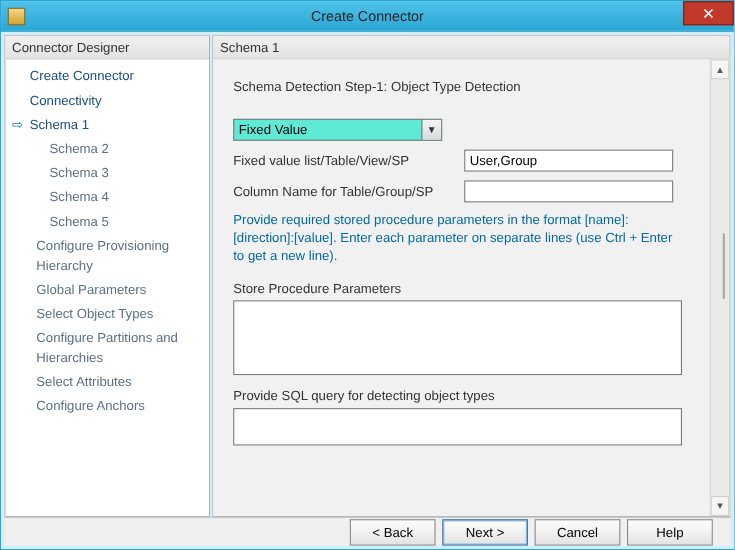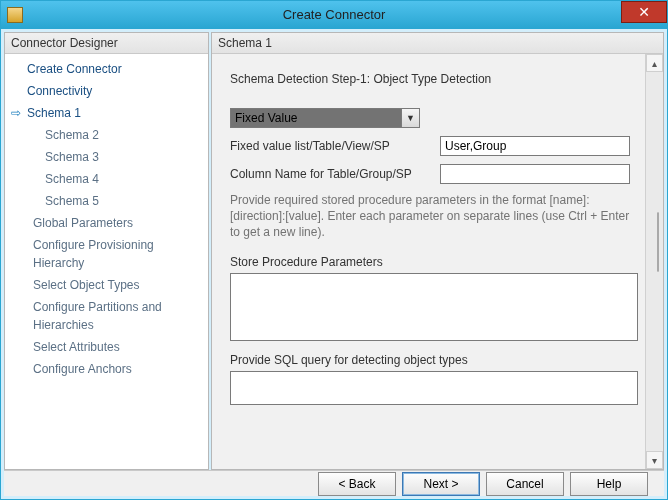--- a/index.html
+++ b/index.html
@@ -62,21 +62,21 @@
     border: 3px solid #d3eefb;
     display: flex;
     flex-direction: column;
   }
   .content {
     flex: 1;
     display: flex;
     min-height: 0;
   }
   .left {
-    width: 205px;
+    width: 187px;
     background: #fff;
     border: 1px solid #b7b7b7;
     margin-right: 2px;
     display: flex;
     flex-direction: column;
   }
   .panel-header {
     background: linear-gradient(#f0f0f0,#e3e3e3);
     border-bottom: 1px solid #c9c9c9;
     padding: 3px 6px;
@@ -142,37 +142,37 @@
   .vscroll .thumb {
     position:absolute; left:2px; right:2px; top:140px; height:60px;
     background:#cfcfcf; border:1px solid #a9a9a9; border-radius:1px;
   }
   .step-title { color:#333; margin-bottom: 22px; }
   .row { display:flex; align-items:center; margin-bottom:8px; }
   .row label { width: 210px; color:#333; }
   .dropdown {
     width: 190px; height: 20px;
     border:1px solid #7a7a7a;
-    background:#737373;
+    background:#5eead4;
     display:flex; align-items:center; padding:0 4px;
     position:relative;
   }
   .dropdown .dd-btn {
     position:absolute; right:0; top:0; bottom:0; width:18px;
     background: linear-gradient(#f5f5f5,#d9d9d9);
     border-left:1px solid #7a7a7a;
     display:flex;align-items:center;justify-content:center;
     font-size:9px;color:#333;
   }
   .textbox {
     width:190px; height:20px;
     border:1px solid #7a7a7a; background:#fff;
     padding:1px 4px; font: inherit;
   }
-  .helptext { color:#737373; margin: 6px 0 14px 0; line-height:1.35; max-width: 410px; }
+  .helptext { color:#0369a1; margin: 6px 0 14px 0; line-height:1.35; max-width: 410px; }
   .section-label { color:#333; margin-bottom:4px; }
   .bigbox {
     border:1px solid #7a7a7a; background:#fff;
     width: 408px; height: 68px;
   }
   .footer {
     height: 26px;
     background:#f0f0f0;
     border-top:1px solid #c9c9c9;
     display:flex; align-items:center; justify-content:flex-end;
@@ -209,22 +209,22 @@
           <div class="nav-item primary"><span>Create Connector</span></div>
           <div class="nav-item primary"><span>Connectivity</span></div>
           <div class="nav-item primary current">
             <span class="nav-arrow">⇨</span>
             <span>Schema 1</span>
           </div>
           <div class="nav-item sub"><span>Schema 2</span></div>
           <div class="nav-item sub"><span>Schema 3</span></div>
           <div class="nav-item sub"><span>Schema 4</span></div>
           <div class="nav-item sub"><span>Schema 5</span></div>
+          <div class="nav-item"><span>Configure Provisioning Hierarchy</span></div>
           <div class="nav-item"><span>Global Parameters</span></div>
-          <div class="nav-item"><span>Configure Provisioning Hierarchy</span></div>
           <div class="nav-item"><span>Select Object Types</span></div>
           <div class="nav-item"><span>Configure Partitions and Hierarchies</span></div>
           <div class="nav-item"><span>Select Attributes</span></div>
           <div class="nav-item"><span>Configure Anchors</span></div>
         </div>
       </div>
 
       <div class="right">
         <div class="panel-header">Schema 1</div>
         <div class="right-body">

